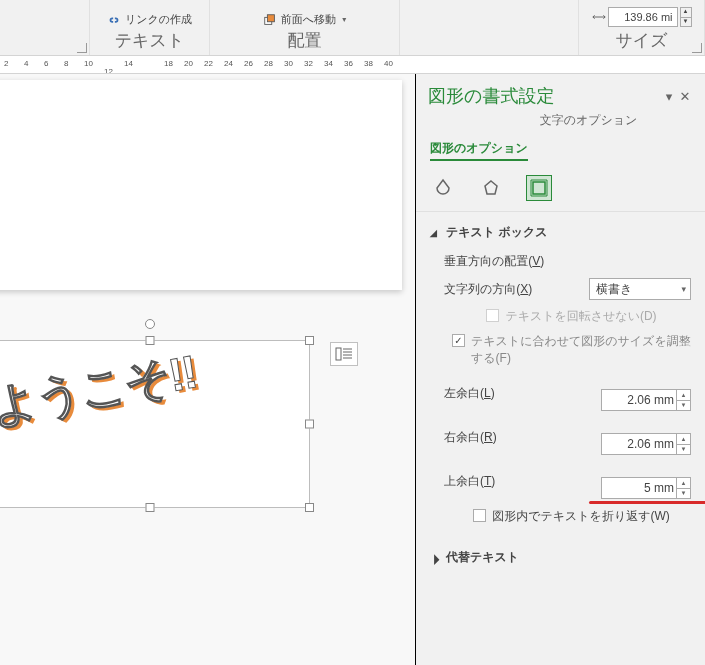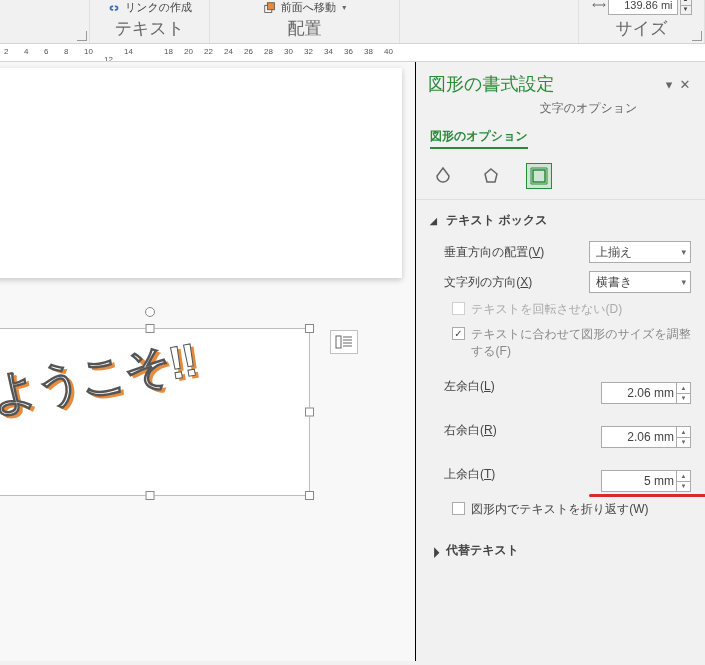--- a/index.html
+++ b/index.html
@@ -1,19 +1,19 @@
 <!DOCTYPE html>
 <html><head>
 <meta charset="utf-8">
 <style>
   * { box-sizing: border-box; margin: 0; padding: 0; font-family: "Meiryo UI", "Yu Gothic UI", sans-serif; }
   body { width: 705px; height: 665px; background: #f1f1f1; overflow: hidden; position: relative; font-size: 12px; color: #444; }
 
   
-  .ribbon { height: 44px; background: #f1f1f1; border-bottom: 1px solid #d4d4d4; display: flex; align-items: flex-end; }
+  .ribbon { height: 56px; background: #f1f1f1; border-bottom: 1px solid #d4d4d4; display: flex; align-items: flex-end; }
   .ribbon-group { display: flex; flex-direction: column; align-items: center; padding: 0 8px; height: 100%; border-right: 1px solid #e0e0e0; justify-content: flex-end; position: relative; }
   .ribbon-group-label { font-size: 17px; color: #666; padding: 2px 0 3px; }
   .ribbon-row { display: flex; gap: 4px; align-items: center; font-size: 11px; color: #444; }
   .ribbon-icon { width: 14px; height: 14px; display: inline-block; }
   .ribbon-small-caret { font-size: 8px; color: #666; margin-left: 2px; }
   .dialog-launcher { position: absolute; right: 2px; bottom: 2px; width: 10px; height: 10px; border: 1px solid #999; border-top: none; border-left: none; }
   .size-input { width: 70px; height: 20px; border: 1px solid #ababab; background: #fff; font-size: 11px; padding: 0 4px; display: flex; align-items: center; justify-content: flex-end; }
   .size-row { display: flex; align-items: center; gap: 2px; }
 
   
@@ -55,21 +55,21 @@
   .section-body { padding: 4px 0 4px 14px; }
   .form-row { display: flex; align-items: center; padding: 4px 0; gap: 6px; }
   .form-label { flex: 1; font-size: 12px; color: #444; }
   .form-label .accel { text-decoration: underline; }
   .dropdown { width: 102px; height: 22px; border: 1px solid #ababab; background: #fff; display: flex; align-items: center; padding: 0 6px; font-size: 12px; position: relative; }
   .dropdown::after { content: "▾"; position: absolute; right: 4px; font-size: 9px; color: #666; }
   .spinner { width: 90px; height: 22px; border: 1px solid #ababab; background: #fff; display: flex; align-items: center; padding: 0 16px 0 6px; font-size: 12px; position: relative; justify-content: flex-end; margin-top: 14px; }
   .spinner-btns { position: absolute; right: 0; top: 0; bottom: 0; width: 14px; display: flex; flex-direction: column; }
   .spinner-btns span { flex: 1; border-left: 1px solid #ababab; font-size: 6px; display: flex; align-items: center; justify-content: center; color: #666; }
   .spinner-btns span:first-child { border-bottom: 1px solid #ababab; }
-  .checkbox-row { display: flex; align-items: flex-start; gap: 6px; padding: 4px 0 4px 8px; font-size: 12px; }
+  .checkbox-row { display: flex; align-items: flex-start; gap: 6px; padding: 4px 0 4px 8px; font-size: 12px; justify-content: center; }
   .checkbox { width: 13px; height: 13px; border: 1px solid #ababab; background: #fff; flex-shrink: 0; margin-top: 1px; display: flex; align-items: center; justify-content: center; font-size: 10px; color: #444; }
   .disabled { color: #aaa; }
   .disabled .checkbox { border-color: #d0d0d0; }
   .underline-annot { position: absolute; height: 3px; background: #d82a2a; border-radius: 2px; }
 </style>
 </head>
 <body>
 
 <div class="ribbon">
   <div class="ribbon-group" style="width:90px">
@@ -201,23 +201,20 @@
       <div class="section-header">
         <span class="caret">◢</span>
         <span>テキスト ボックス</span>
       </div>
       <div class="section-body">
 
         <div class="form-row">
           <div class="form-label">
             <span>垂直方向の配置(</span><span class="accel">V</span><span>)</span>
           </div>
-          <div class="dropdown">
-              <span>上揃え</span>
-            </div>
         </div>
 
         <div class="form-row">
           <div class="form-label">
             <span>文字列の方向(</span><span class="accel">X</span><span>)</span>
           </div>
           <div class="dropdown">
               <span>横書き</span>
             </div>
         </div>

